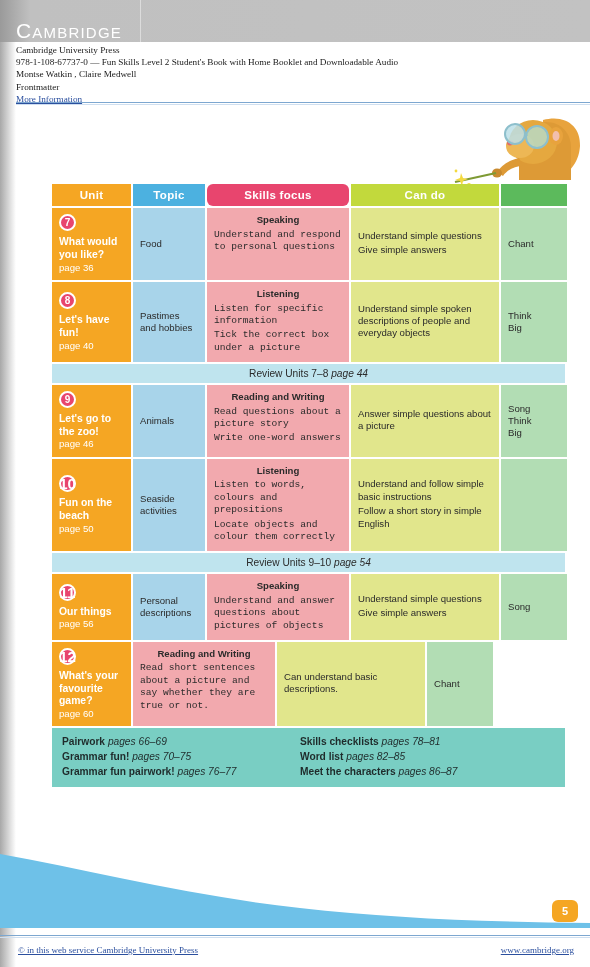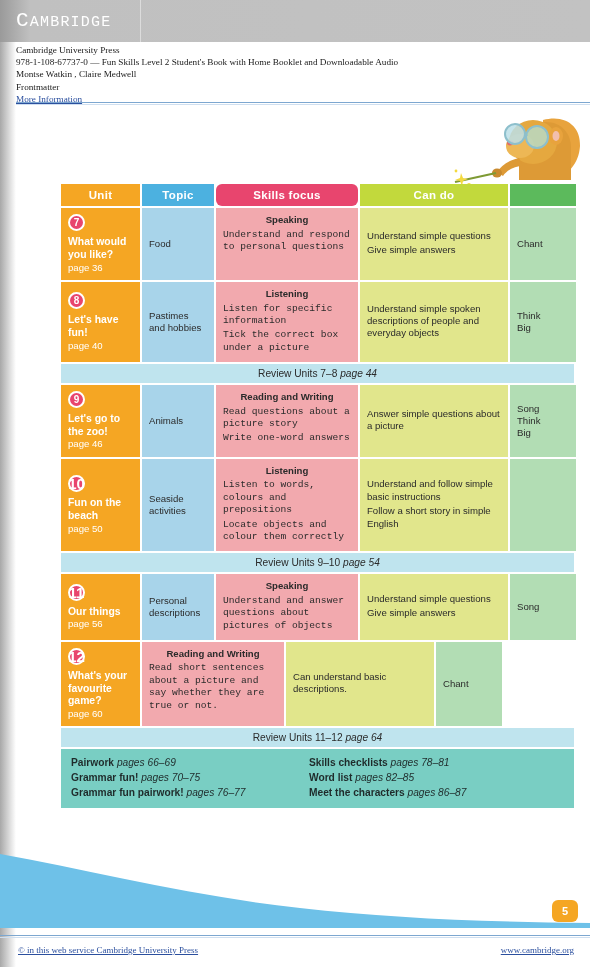--- a/index.html
+++ b/index.html
@@ -11,23 +11,23 @@
   }
   .page { position: relative; width: 590px; height: 967px; background: #fff; }
 
   
   .banner {
     position: absolute; top: 0; left: 0; width: 590px; height: 42px;
     background: linear-gradient(to right, #9a9a9a 0px, #c0c0c0 30px, #c2c2c2 100%);
     overflow: hidden;
   }
   .banner-logo {
-    position: absolute; left: 16px; top: 9px;
+    position: absolute; left: 16px; top: 19px;
     color: #ffffff;
-    font-family: Liberation Mono, monospace;
+    font-family: Liberation Sans, sans-serif;
     font-size: 21px; letter-spacing: 1.2px;
     font-variant: small-caps;
     font-weight: 400;
     white-space: nowrap;
   }
   .banner-divider {
     position: absolute; left: 140px; top: 0; width: 1px; height: 42px;
     background: #dcdcdc;
   }
 
@@ -54,21 +54,21 @@
   .meta-rule2 {
     position: absolute; left: 16px; top: 104px; width: 574px; height: 1px;
     background: #cfdff0;
   }
 
   
   .mascot { position: absolute; left: 447px; top: 112px; width: 140px; height: 80px; }
 
   
   .table {
-    position: absolute; left: 61px; top: 184px; width: 513px;
+    position: absolute; left: 52px; top: 184px; width: 513px;
   }
   .row { display: flex; width: 513px; gap: 2px; margin-bottom: 2px; }
   .cell { padding: 6px 7px; font-size: 9.6px; line-height: 12.4px; color: #2b2b2b; }
 
   .c-unit  { width: 79px; flex: 0 0 79px; }
   .c-topic { width: 72px; flex: 0 0 72px; }
   .c-skill { width: 142px; flex: 0 0 142px; }
   .c-can   { width: 148px; flex: 0 0 148px; }
   .c-extra { width: 66px; flex: 0 0 66px; }
 
@@ -353,21 +353,20 @@
           </div>
           <div class="cell c-can">
             <div>
               <div class="can-line">Can understand basic descriptions.</div>
             </div>
           </div>
           <div class="cell c-extra">
             <div>Chant</div>
           </div>
         </div>
-        <div class="review"><span>Review Units 11–12 </span><i>page 64</i></div>
       </div>
 
     <div class="backmatter">
       <div class="bm-col left" id="bm-left">
           <div><b>Pairwork </b><i>pages 66–69</i></div>
           <div><b>Grammar fun! </b><i>pages 70–75</i></div>
           <div><b>Grammar fun pairwork! </b><i>pages 76–77</i></div>
         </div>
       <div class="bm-col right" id="bm-right">
           <div><b>Skills checklists </b><i>pages 78–81</i></div>

